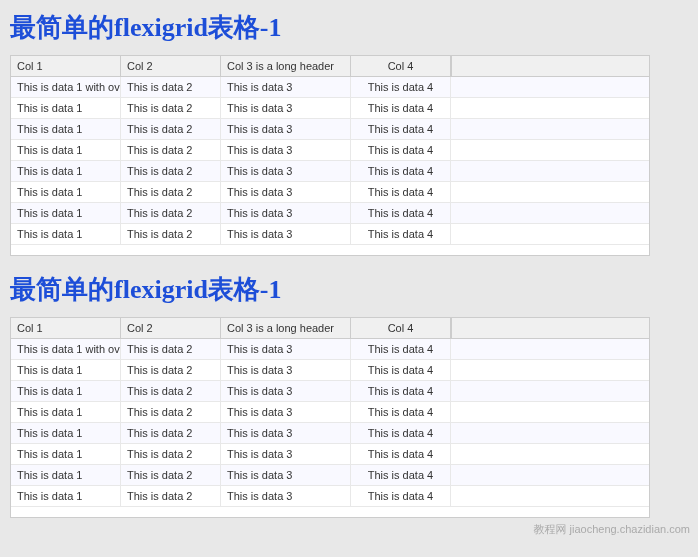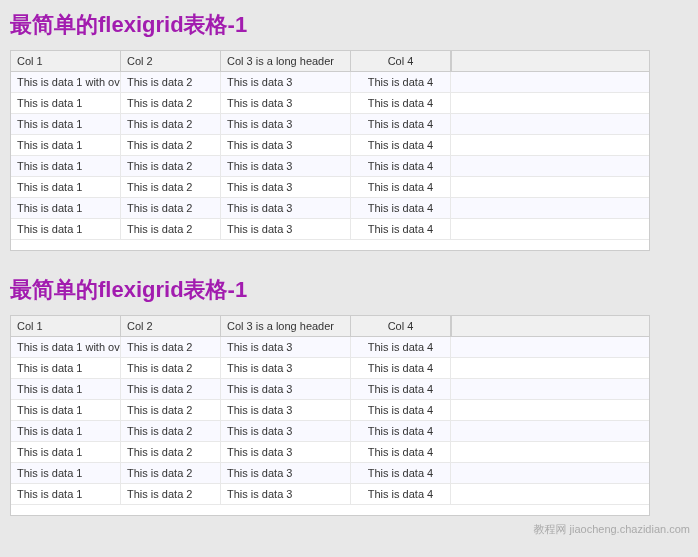--- a/index.html
+++ b/index.html
@@ -6,31 +6,31 @@
 
     body {
       background: #e8e8e8;
       font-family: Arial, sans-serif;
       font-size: 12px;
       color: #333;
       padding: 10px;
     }
 
     .page-title {
-      font-size: 22px;
+      font-size: 26px;
       font-weight: bold;
-      color: #a21caf;
+      color: #1d4ed8;
       margin-bottom: 8px;
-      font-family: Liberation Sans, sans-serif;
+      font-family: Liberation Serif, serif;
     }
 
     .grid-container {
       background: #fff;
       border: 1px solid #ccc;
-      margin-bottom: 24px;
+      margin-bottom: 16px;
       width: 640px;
       position: relative;
     }
 
     .grid-header-row {
       display: flex;
       background: #f0f0f0;
       border-bottom: 1px solid #ccc;
     }
 

